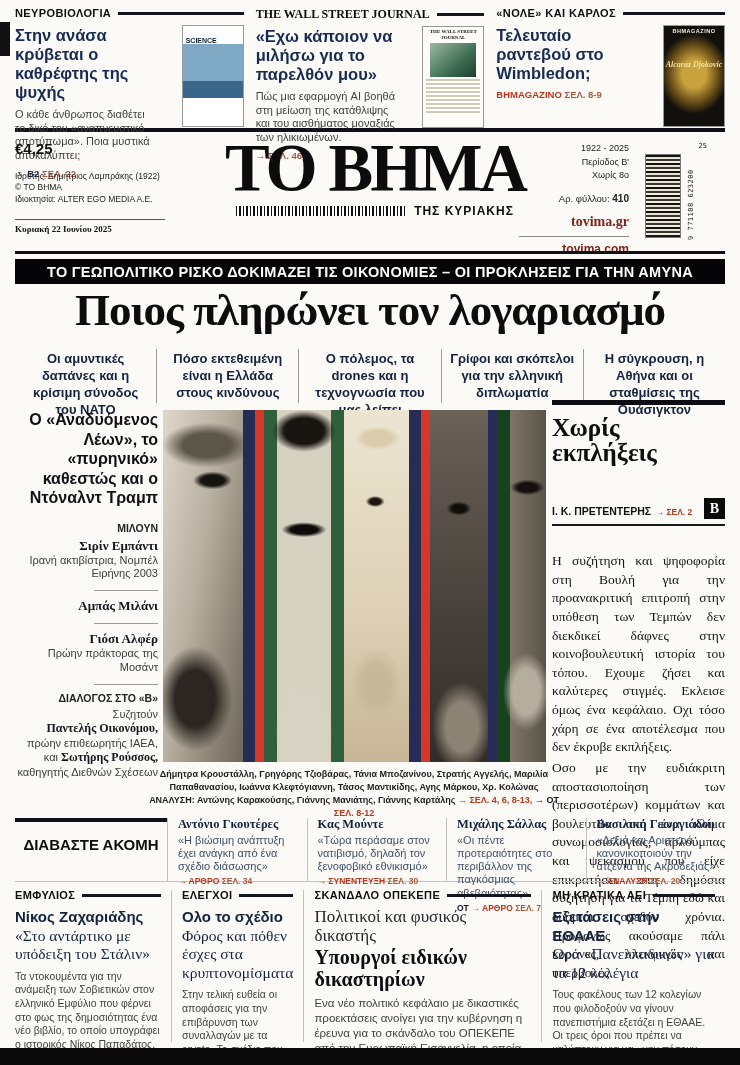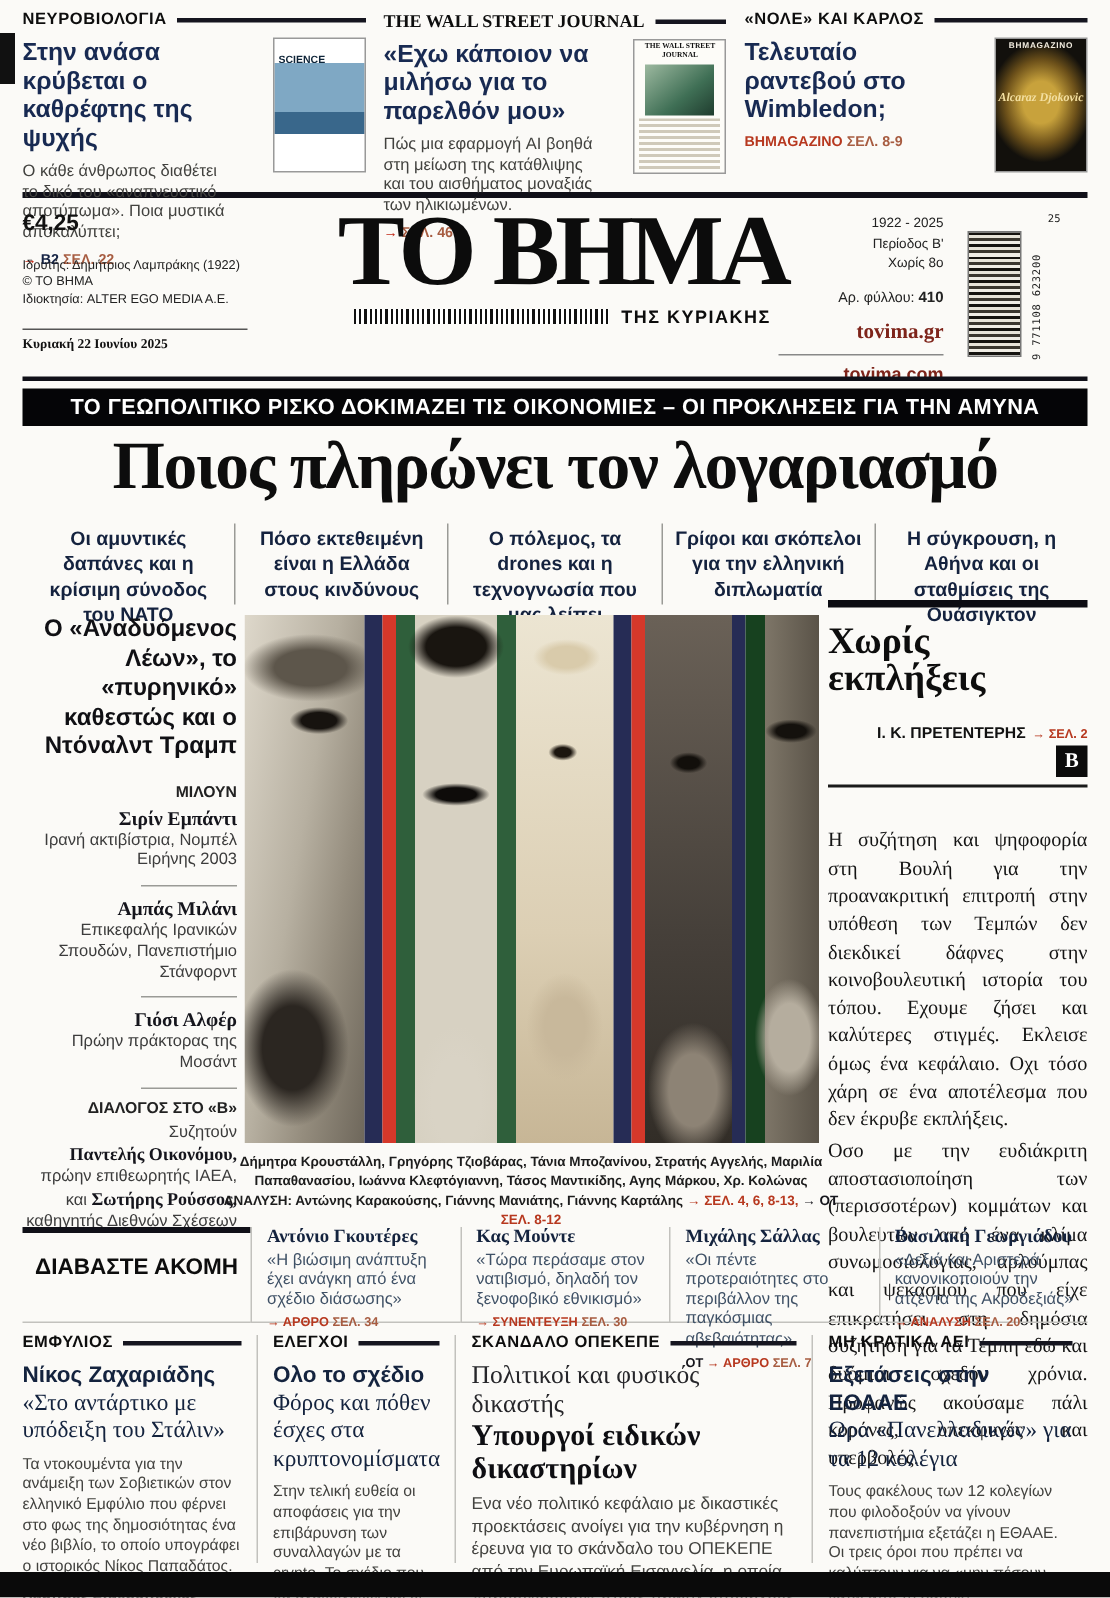--- a/index.html
+++ b/index.html
@@ -22,21 +22,21 @@
 
   
   .teasers { left:15px; top:8px; width:710px; height:124px; display:flex;
     border-bottom:4px solid #101018; padding-bottom:4px; }
   .teaser { flex:1; padding-right:12px; position:relative; }
   .teaser:last-child { padding-right:0; }
   .t-head { font:bold 16.5px/1.15 "Liberation Sans",sans-serif; color:#182a52; margin:7px 0 6px; }
   .t-body { font:11px/1.25 "Liberation Sans",sans-serif; color:#42423f; margin-bottom:5px; }
   .t-flex { display:flex; gap:7px; }
   .t-txt { flex:1; }
-  .thumb { width:62px; height:90px; border:1px solid #999; margin-top:6px; flex:0 0 62px;
+  .thumb { width:62px; height:102px; border:1px solid #999; margin-top:6px; flex:0 0 62px;
     font:bold 6px/1.2 "Liberation Sans",sans-serif; overflow:hidden;margin-left:17px; }
   .thumb-science { background:linear-gradient(#fff 0 18%, #7fa8c4 18% 55%, #39678b 55% 72%, #fff 72%); }
   .thumb-science .cap { color:#0e2438; padding:11px 3px 0; font-size:7px; }
   .thumb-wsj { background:#fdfcf8; }
   .thumb-wsj .mast { font-family:"Liberation Serif",serif; font-size:5px; text-align:center; padding-top:2px; color:#111; }
   .thumb-wsj .img { width:46px; height:34px; margin:2px auto; background:linear-gradient(140deg,#9db9a0,#3f6f55 60%,#1f3c2e); }
   .thumb-wsj .lines { height:34px; margin:0 3px;
     background:repeating-linear-gradient(#cfc9b9 0 2px, transparent 2px 4px); }
   .thumb-gaz { background:radial-gradient(34px 40px at 50% 48%, #c8a23c 0 35%, #6d511a 70%, #12100c 100%); position:relative; }
   .thumb-gaz .cap { color:#f3ede0; text-align:center; padding-top:2px; font-size:5.5px; letter-spacing:.5px; }
@@ -127,22 +127,22 @@
   .caption { left:148px; top:768px; width:412px; text-align:center;
     font:bold 9px/1.45 "Liberation Sans",sans-serif; color:#1c1c1c; }
   .caption .an { font-weight:bold; }
   .caption .r { color:#b7381f; }
   .caption .ot { color:#15151c; }
 
   
   .opinion { left:552px; top:400px; width:173px; }
   .op-rule { height:5px; background:#0c0c12; }
   .op-head { margin-top:10px; font:bold 25px/1 "Liberation Serif",serif; color:#0d0d0d; }
-  .op-by { margin-top:14px; display:flex; align-items:flex-end; justify-content:space-between;
-    border-bottom:2px solid #1a1a1a; padding-bottom:5px;flex-direction:column; }
+  .op-by { margin-top:33px; display:flex; align-items:flex-end; justify-content:space-between;
+    border-bottom:2px solid #1a1a1a; padding-bottom:5px; }
   .op-name { font:bold 10.5px "Liberation Sans",sans-serif; color:#111; }
   .op-ref { font:bold 8.5px "Liberation Sans",sans-serif; color:#b7381f; }
   .b-logo { width:21px; height:21px; background:#0b0b0b; color:#fff; display:flex;
     align-items:center; justify-content:center; font:bold 14px "Liberation Serif",serif; }
   .op-body { margin-top:26px; font:13.5px/1.38 "Liberation Serif",serif; color:#141414; text-align:justify; }
   .op-body p + p { margin-top:2px; }
 
   
   .readmore { left:15px; top:818px; width:710px; height:64px; display:flex; }
   .rm-label { flex:0 0 152px; border-top:4px solid #101018; padding-top:14px;
@@ -299,21 +299,20 @@
 
   <div class="abs feature">
     <div class="f-title">Ο «Αναδυόμενος Λέων», το «πυρηνικό» καθεστώς και ο Ντόναλντ Τραμπ</div>
     <div class="f-milun">ΜΙΛΟΥΝ</div>
 
     <div class="f-name">Σιρίν Εμπάντι</div>
     <div class="f-desc">Ιρανή ακτιβίστρια, Νομπέλ Ειρήνης 2003</div>
     <div class="f-div"></div>
 
     <div class="f-name">Αμπάς Μιλάνι</div>
-    <div class="f-desc">Επικεφαλής Ιρανικών Σπουδών, Πανεπιστήμιο Στάνφορντ</div>
     <div class="f-div"></div>
 
     <div class="f-name">Γιόσι Αλφέρ</div>
     <div class="f-desc">Πρώην πράκτορας της Μοσάντ</div>
     <div class="f-div"></div>
 
     <div class="f-dlg-label">ΔΙΑΛΟΓΟΣ ΣΤΟ «Β»</div>
     <div class="f-dlg">
       <span>Συζητούν</span><br>
       <span class="nm">Παντελής Οικονόμου,</span>

